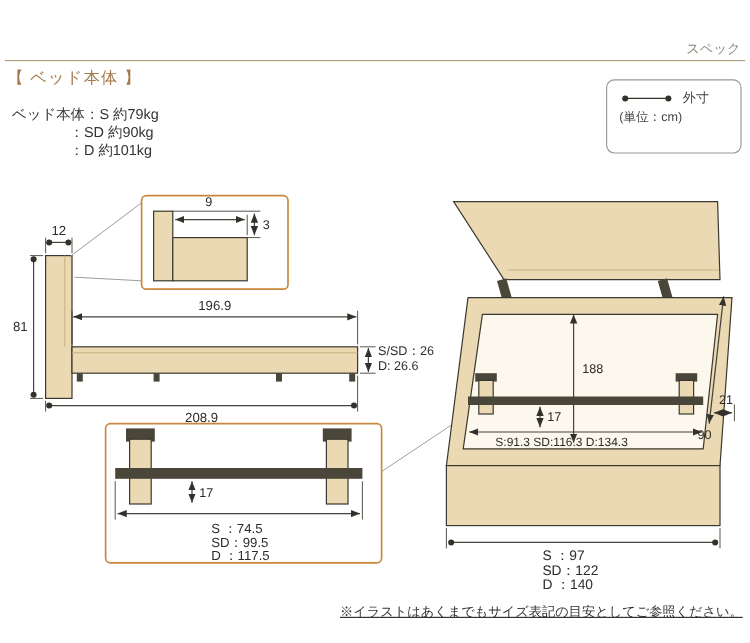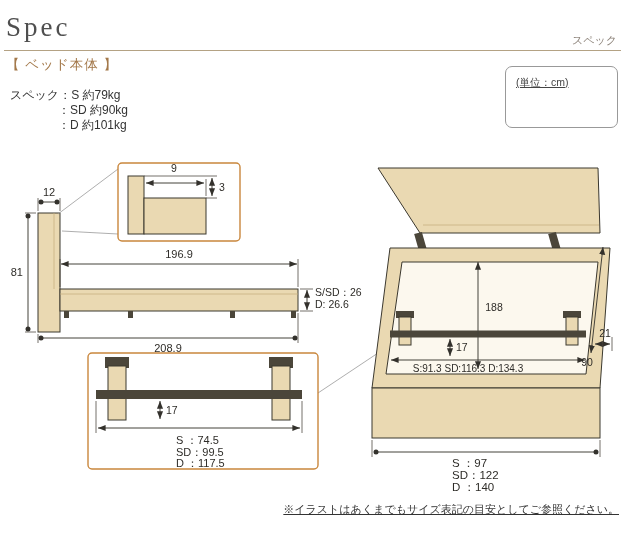--- a/index.html
+++ b/index.html
@@ -11,51 +11,58 @@
   .title{position:absolute;left:6px;top:12px;font-family:"Liberation Serif",serif;
          font-size:27px;letter-spacing:3px;color:#4f4f4f;}
   .subtitle{position:absolute;right:8px;top:33px;font-size:11px;color:#8b8178;text-align:center;}
   .divider{position:absolute;left:4px;right:4px;top:50px;border-top:1px solid var(--rule);}
   .section-label{position:absolute;left:6px;top:56px;font-size:13.5px;color:var(--label_brown);letter-spacing:1px;text-align:center;}
   .weights{position:absolute;left:10px;top:88px;font-size:12px;color:#333;line-height:15px;}
   .weights .indent{padding-left:48px;}
   .legend{position:absolute;left:505px;top:66px;width:113px;height:62px;border:1px solid #999;
           border-radius:7px;box-sizing:border-box;padding:7px 8px 4px 10px;font-size:11px;color:#444;}
   .legend-row{display:flex;align-items:center;gap:7px;height:15px;}
-  .legend-unit{font-size:10.5px;margin-top:2px;color:#444;text-decoration:underline;}
+  .legend-unit{font-size:10.5px;margin-top:2px;color:#444;}
   .footnote{position:absolute;right:6px;top:502px;font-size:11px;color:#333;text-decoration:underline;}
   svg.diagram{position:absolute;left:0;top:0;}
   svg text{font-family:"Liberation Sans",sans-serif;fill:#2e2c28;}
   .shape{fill:var(--wood);stroke:#3b382f;stroke-width:1;}
   .floor{fill:#fcf8ee;stroke:#3b382f;stroke-width:1;}
   .dark{fill:var(--dark);}
   .darkline{stroke:var(--dark);}
   .dim{stroke:#45423a;stroke-width:1;fill:none;}
   .ext{stroke:#45423a;stroke-width:0.75;fill:none;}
   .woodline{stroke:#c4ad7d;stroke-width:0.75;}
   .conn{stroke:#999;stroke-width:0.8;}
   .callout{fill:#fff;stroke:var(--accent);stroke-width:1.4;}
 </style>
 </head>
 <body>
 
 <div class="page">
 
-  <span class="title">Spec</span>
   <span class="subtitle">スペック</span>
   <div class="divider"></div>
   <div class="section-label">【 ベッド本体 】</div>
 
   <div class="weights">
-    <div>スペック：S 約79kg</div>
+    <div>ベッド本体：S 約79kg</div>
     <div class="indent">：SD 約90kg</div>
     <div class="indent">：D 約101kg</div>
   </div>
 
   <div class="legend">
+    <div class="legend-row">
+      <svg width="46" height="10">
+        <line x1="5" y1="5" x2="41" y2="5" stroke="#33312c" stroke-width="1"></line>
+        <circle cx="5" cy="5" r="2.5" fill="#33312c"></circle>
+          <circle cx="41" cy="5" r="2.5" fill="#33312c"></circle>
+      </svg>
+      <span>外寸</span>
+    </div>
     <div class="legend-unit">(単位：cm)</div>
   </div>
 
   <svg class="diagram" width="625" height="536" viewBox="0 0 625 536">
     <defs>
       <marker id="arr" viewBox="0 0 10 10" markerWidth="9" markerHeight="9" refX="8.5" refY="5" orient="auto-start-reverse" markerUnits="userSpaceOnUse">
         <path d="M0,1.6 L8.5,5 L0,8.4 Z" fill="#33312c"></path>
       </marker>
       <marker id="dot" viewBox="0 0 6 6" markerWidth="6" markerHeight="6" refX="3" refY="3" markerUnits="userSpaceOnUse">
         <circle cx="3" cy="3" r="2.5" fill="#33312c"></circle>

